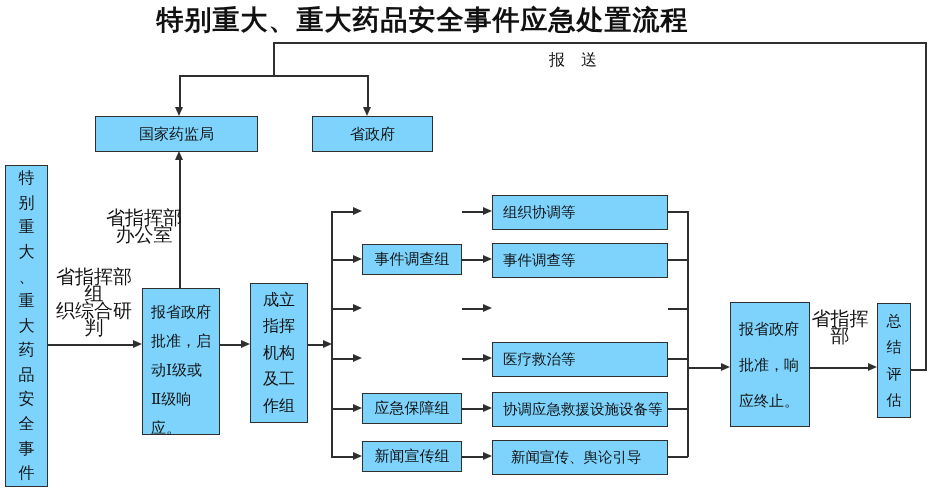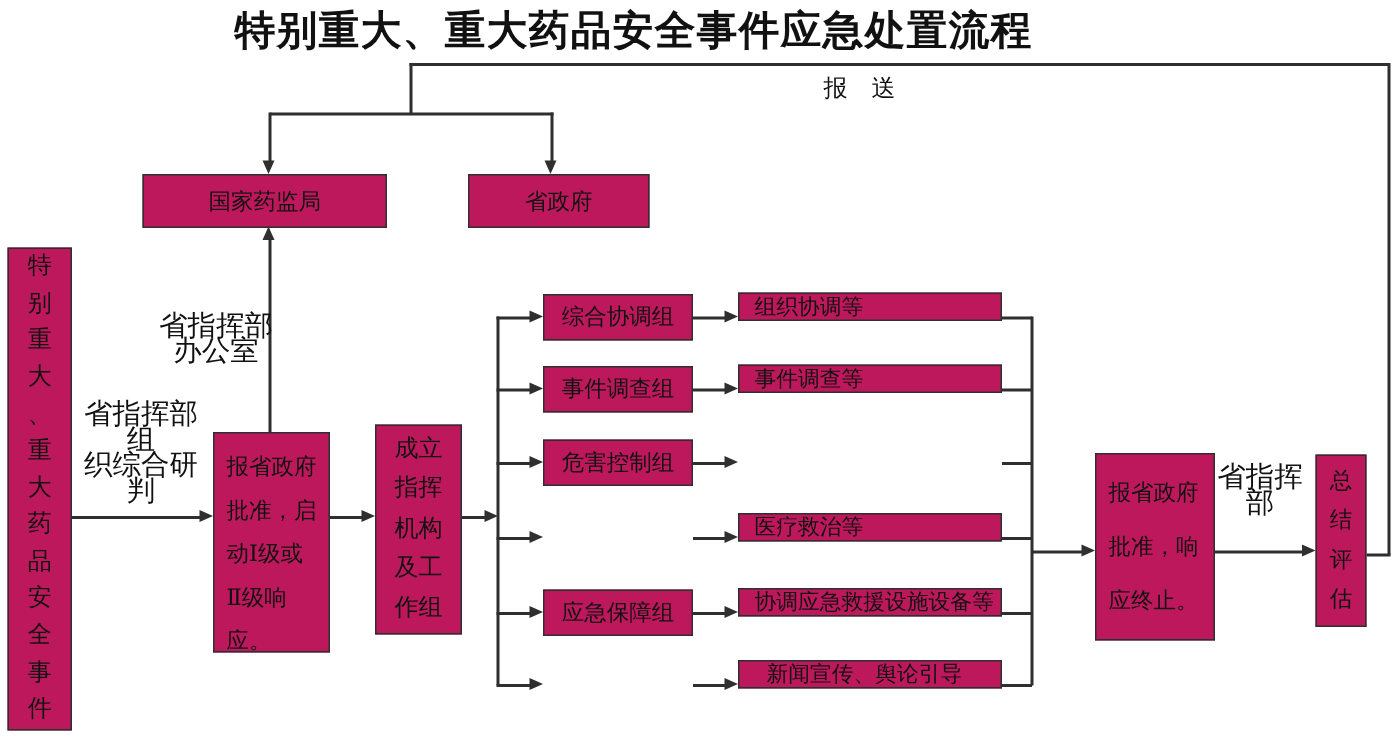--- a/index.html
+++ b/index.html
@@ -3,42 +3,42 @@
 <meta charset="utf-8">
 <style>
   html,body { margin:0; padding:0; background:#ffffff; }
   .canvas {
     position:relative; width:933px; height:492px; background:#ffffff;
     font-family:"Liberation Serif","DejaVu Serif",serif; color:#111;
     overflow:hidden;
   }
   .pre { white-space:pre-line; }
   .box {
-    position:absolute; border:1.5px solid #2f2f2f; background:#be185d;
+    position:absolute; border:1.5px solid #2f2f2f; background:#7dd3fc;
     box-sizing:border-box; display:flex; align-items:center; justify-content:center;
     text-align:center;
   }
   .hl { position:absolute; height:1.5px; background:#2f2f2f; }
   .vl { position:absolute; width:1.5px; background:#2f2f2f; }
   .ar { position:absolute; width:0; height:0; border-top:4.5px solid transparent; border-bottom:4.5px solid transparent; border-left:9px solid #2f2f2f; }
   .ad { position:absolute; width:0; height:0; border-left:4.5px solid transparent; border-right:4.5px solid transparent; border-top:9px solid #2f2f2f; }
   .au { position:absolute; width:0; height:0; border-left:4.5px solid transparent; border-right:4.5px solid transparent; border-bottom:9px solid #2f2f2f; }
   .label { position:absolute; font-size:19px; line-height:17px; text-align:center; }
 
   .title { position:absolute; top:2px; left:0; width:845px; text-align:center;
            font-size:27px; font-weight:bold; letter-spacing:1px; }
 
   .event-box { left:5px; top:165px; width:43px; height:322px; font-size:16px; line-height:24.6px; }
   .box1 { left:142px; top:288px; width:78px; height:147px; font-size:15px; line-height:29px;
           justify-content:flex-start; align-items:flex-start; text-align:left; padding:9px 0 0 8px; }
   .box2 { left:250px; top:283px; width:58px; height:140px; font-size:16px; line-height:26.5px; }
   .nat  { left:95px;  top:116px; width:163px; height:36px; font-size:15px; }
   .prov { left:312px; top:116px; width:121px; height:36px; font-size:15px; }
   .gbox { left:362px; width:100px; height:31px; font-size:15px; }
-  .dbox { left:492px; width:176px; height:19px; font-size:14.5px; justify-content:flex-start; text-align:left; padding-left:10px; }
+  .dbox { left:492px; width:176px; height:35px; font-size:14.5px; justify-content:flex-start; text-align:left; padding-left:10px; }
   .box3 { left:730px; top:302px; width:80px; height:125px; font-size:15px; line-height:36px;
           justify-content:flex-start; align-items:flex-start; text-align:left; padding:8px 0 0 8px; }
   .box4 { left:877px; top:303px; width:34px; height:115px; font-size:15px; line-height:26.5px; }
 
   .report-label    { left:528px; top:51px;  width:90px; font-size:16px; }
   .office-label    { left:104px; top:209px; width:80px; }
   .research-label  { left:52px;  top:268px; width:84px; }
   .commander-label { left:804px; top:310px; width:72px; }
 </style>
 </head>
@@ -101,37 +101,35 @@
 作组</div>
 
   <div class="hl" style="left:308px; top:344px; width:16px;"></div>
   <div class="ar" style="left:323px; top:340px;"></div>
 
   <div class="vl" style="left:331px; top:211px; height:246px;"></div>
   <div class="vl" style="left:687px; top:211px; height:246px;"></div>
 
   <div class="hl" style="left:331px; top:211px; width:23px;"></div>
   <div class="ar" style="left:353px; top:207px;"></div>
-  <div class="box gbox" style="top:196px;">综合协调组</div>
   <div class="hl" style="left:462px; top:211px; width:22px;"></div>
   <div class="ar" style="left:483px; top:207px;"></div>
   <div class="box dbox" style="top:195px;">组织协调等</div>
   <div class="hl" style="left:668px; top:211px; width:20px;"></div>
 
   <div class="hl" style="left:331px; top:259px; width:23px;"></div>
   <div class="ar" style="left:353px; top:255px;"></div>
   <div class="box gbox" style="top:244px;">事件调查组</div>
   <div class="hl" style="left:462px; top:259px; width:22px;"></div>
   <div class="ar" style="left:483px; top:255px;"></div>
   <div class="box dbox" style="top:243px;">事件调查等</div>
   <div class="hl" style="left:668px; top:259px; width:20px;"></div>
 
   <div class="hl" style="left:331px; top:308px; width:23px;"></div>
   <div class="ar" style="left:353px; top:304px;"></div>
-  <div class="box gbox" style="top:293px;">危害控制组</div>
   <div class="hl" style="left:462px; top:308px; width:22px;"></div>
   <div class="ar" style="left:483px; top:304px;"></div>
   <div class="hl" style="left:668px; top:308px; width:20px;"></div>
 
   <div class="hl" style="left:331px; top:358px; width:23px;"></div>
   <div class="ar" style="left:353px; top:354px;"></div>
   <div class="hl" style="left:462px; top:358px; width:22px;"></div>
   <div class="ar" style="left:483px; top:354px;"></div>
   <div class="box dbox" style="top:342px;">医疗救治等</div>
   <div class="hl" style="left:668px; top:358px; width:20px;"></div>
@@ -139,20 +137,21 @@
   <div class="hl" style="left:331px; top:408px; width:23px;"></div>
   <div class="ar" style="left:353px; top:404px;"></div>
   <div class="box gbox" style="top:393px;">应急保障组</div>
   <div class="hl" style="left:462px; top:408px; width:22px;"></div>
   <div class="ar" style="left:483px; top:404px;"></div>
   <div class="box dbox" style="top:392px;">协调应急救援设施设备等</div>
   <div class="hl" style="left:668px; top:408px; width:20px;"></div>
 
   <div class="hl" style="left:331px; top:456px; width:23px;"></div>
   <div class="ar" style="left:353px; top:452px;"></div>
+  <div class="box gbox" style="top:441px;">新闻宣传组</div>
   <div class="hl" style="left:462px; top:456px; width:22px;"></div>
   <div class="ar" style="left:483px; top:452px;"></div>
   <div class="box dbox" style="top:440px;padding-left:18px;">新闻宣传、舆论引导</div>
   <div class="hl" style="left:668px; top:456px; width:20px;"></div>
 
   <div class="hl" style="left:688px; top:367px; width:34px;"></div>
   <div class="ar" style="left:721px; top:363px;"></div>
   <div class="box box3 pre">报省政府
 批准，响
 应终止。</div>

